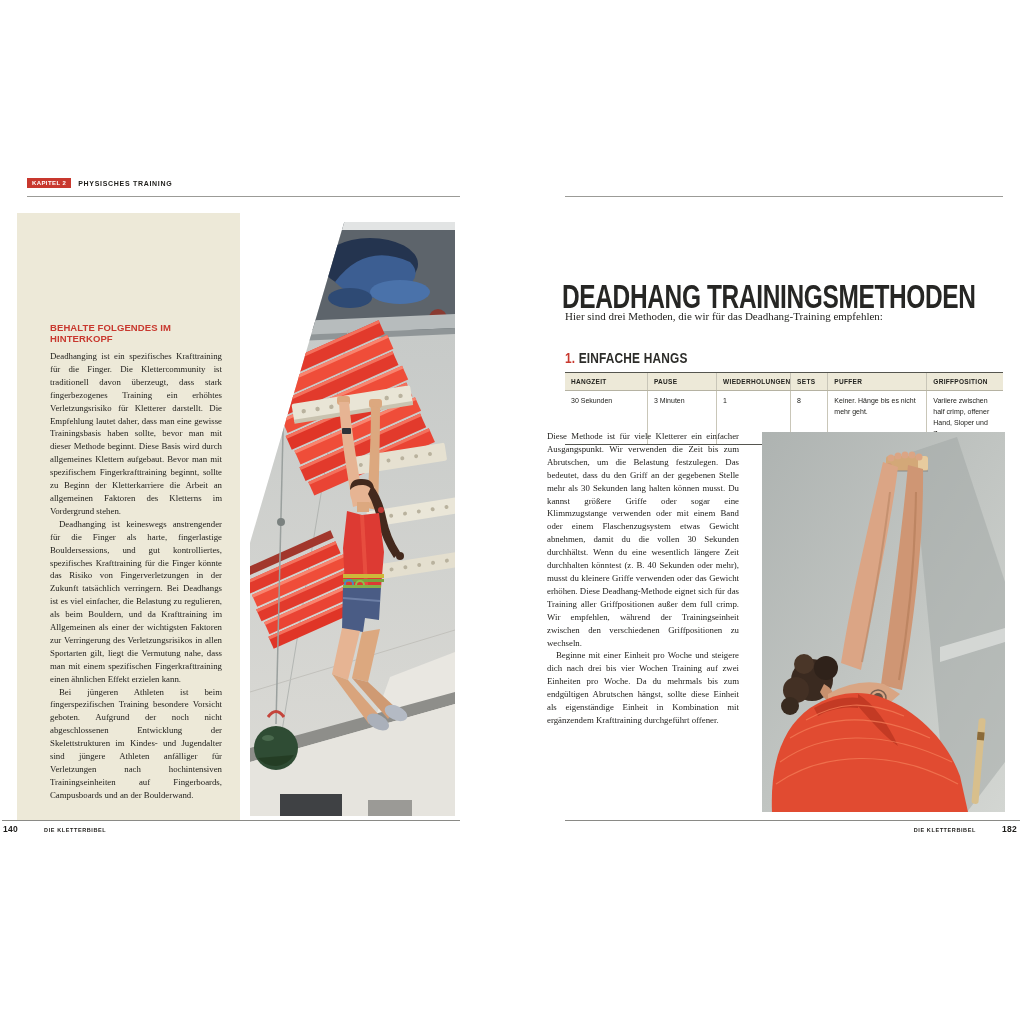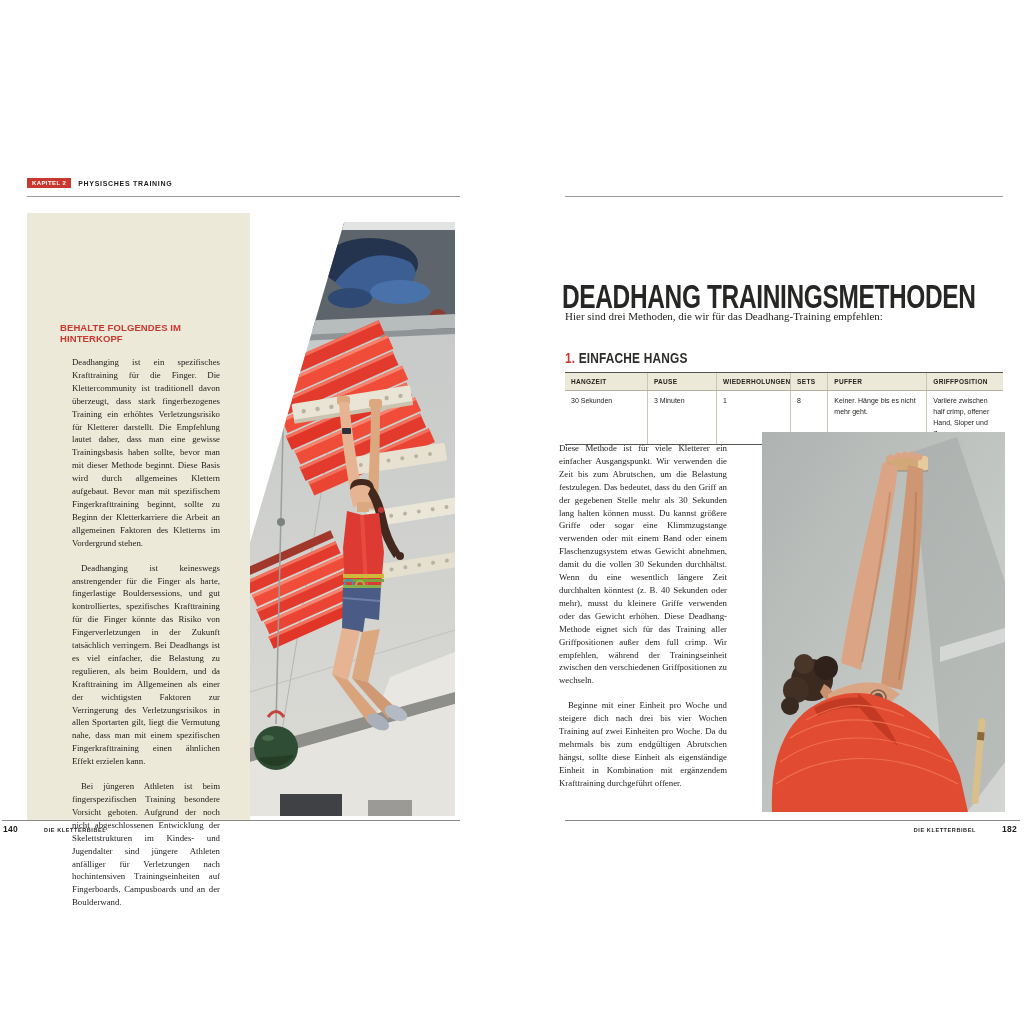--- a/index.html
+++ b/index.html
@@ -5,26 +5,26 @@
   html,body{margin:0;padding:0;background:#fff;}
   .canvas{position:relative;width:1024px;height:1024px;background:#fff;overflow:hidden;
           font-family:"Liberation Sans",sans-serif;color:var(--text-dark,#1e1d1a);}
   .rule{position:absolute;height:1px;background:var(--rule-gray,#9b9b97);}
 
   
   .chap-header{position:absolute;left:27px;top:178px;display:flex;align-items:center;gap:7px;}
   .chap-badge{background:var(--accent-red,#c8382e);color:#fff;font-size:6px;font-weight:700;
               letter-spacing:.4px;padding:2px 5px;line-height:1;}
   .chap-title{font-size:7px;font-weight:700;letter-spacing:.7px;}
-  .cream-box{position:absolute;left:27px;top:213px;width:223px;height:607px;
+  .cream-box{position:absolute;left:17px;top:213px;width:223px;height:607px;
              background:var(--cream,#ede9d8);box-sizing:border-box;padding:109px 18px 0 33px;}
   .note-heading{margin:0 0 6px 0;font-size:9.5px;font-weight:700;color:var(--accent-red,#c8382e);
                 letter-spacing:.1px;}
   .serifp{font-family:"Liberation Serif",serif;font-size:8.8px;line-height:12.9px;
-          text-align:justify;margin:12px;hyphens:auto;-webkit-hyphens:auto;}
+          text-align:justify;margin:0;hyphens:auto;-webkit-hyphens:auto;}
   .indent{text-indent:9px;}
   .photo-left{position:absolute;left:250px;top:222px;width:205px;height:594px;margin:0;
               clip-path:polygon(46% 0,100% 0,100% 100%,0 100%,0 54%);}
   .photo-left svg,.photo-right svg{display:block;width:100%;height:100%;}
   .footer{position:absolute;top:824px;display:flex;align-items:baseline;gap:26px;}
   .foot-num{font-size:8.5px;font-weight:700;letter-spacing:.3px;}
   .foot-title{font-size:5.5px;font-weight:700;letter-spacing:.6px;}
 
   
   .r-title{position:absolute;left:562px;top:256px;font-size:34px;line-height:1;font-weight:700;

